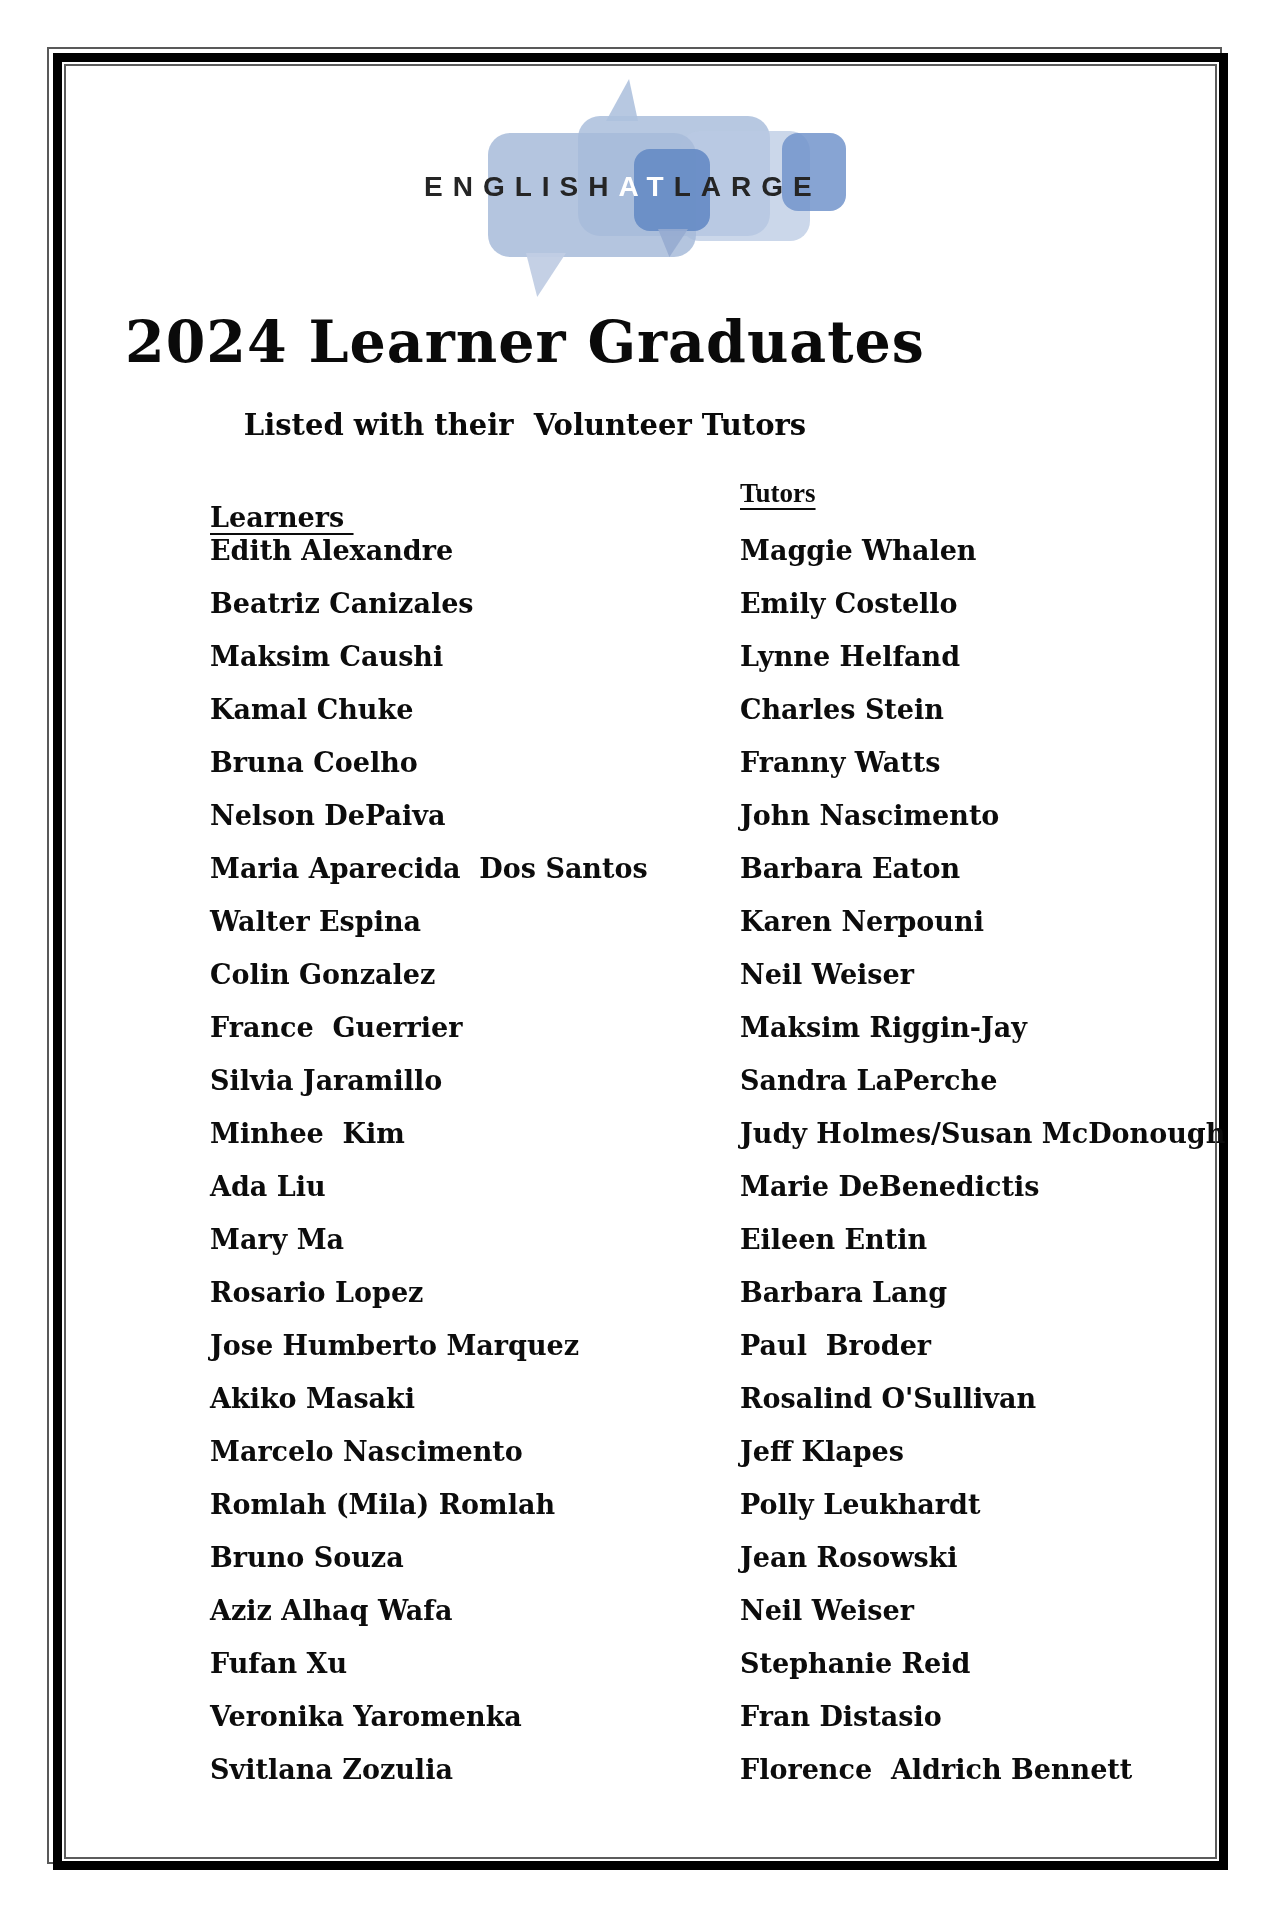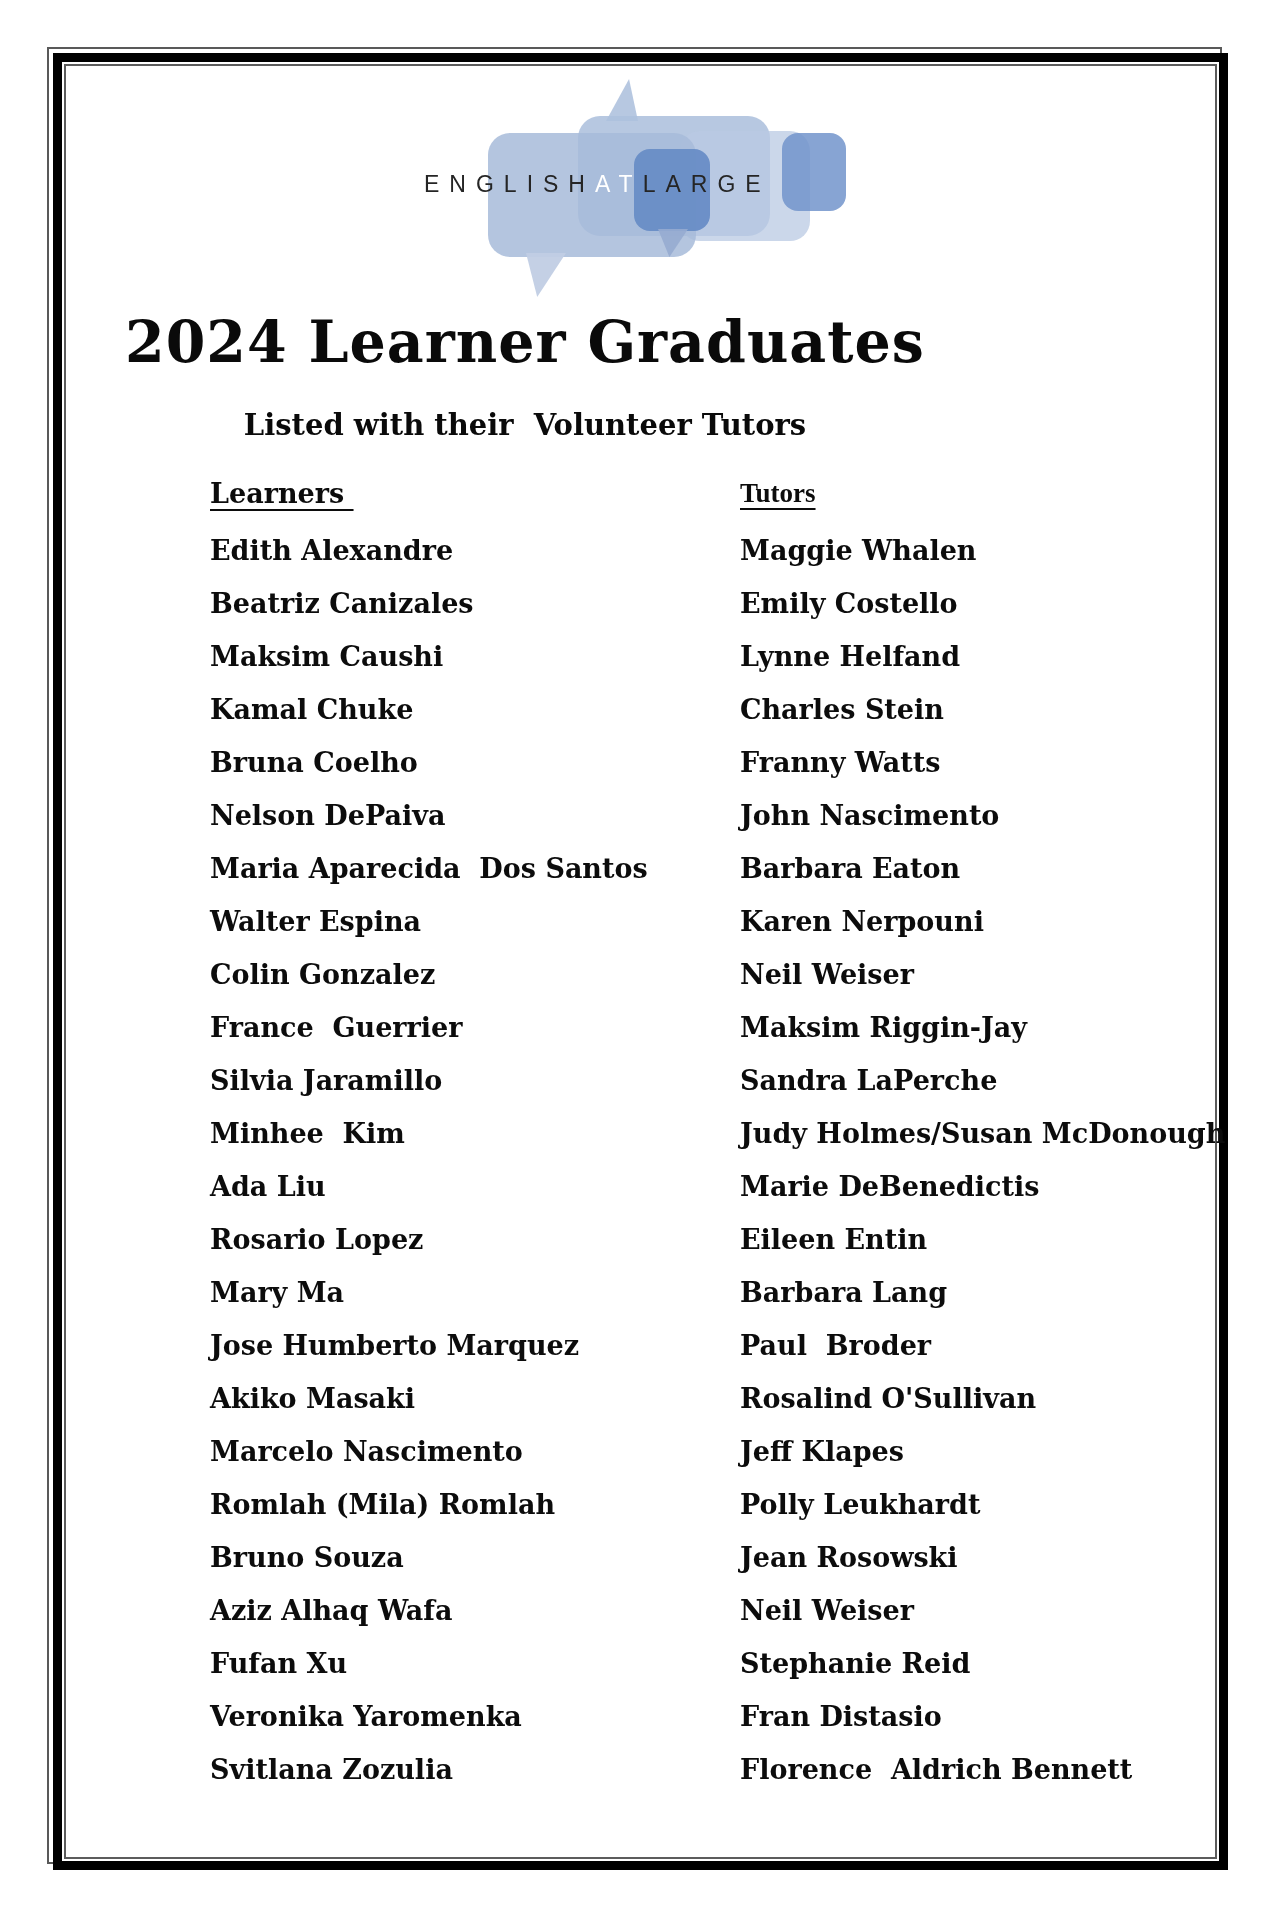--- a/index.html
+++ b/index.html
@@ -57,42 +57,42 @@
     background:rgba(104,141,198,0.95); border-radius:16px;
   }
   .at-tail {
     left:228px; top:154px; width:30px; height:28px;
     background:rgba(150,171,208,0.9);
     clip-path:polygon(0 0, 100% 0, 38% 100%);
   }
   .logo-text {
     position:absolute; left:-6px; top:96px; white-space:nowrap;
     font-family:"Liberation Sans","DejaVu Sans",sans-serif;
-    font-weight:400; font-size:23px; letter-spacing:10px; color:#252525;
+    font-weight:700; font-size:28px; letter-spacing:10px; color:#252525;
   }
   .logo-text .lt-at { color:#ffffff; }
 
   
   .title {
     position:absolute; left:0; top:308px; width:1050px; text-align:center;
     font-size:57px; font-weight:700; letter-spacing:1px; color:#0a0a0a;
     white-space:pre;
   }
   .subtitle {
     position:absolute; left:0; top:408px; width:1050px; text-align:center;
     font-size:29px; font-weight:700; color:#0a0a0a; white-space:pre;
   }
 
   
   .col-header {
     position:absolute; top:478px; font-size:27px; font-weight:700;
     text-decoration:underline; text-decoration-thickness:2px;
     text-underline-offset:6px; white-space:pre; color:#0c0c0c;
   }
-  .col-header.learners { left:210px; }
+  .col-header.learners { left:210px;margin-top:24px; }
   .col-header.tutors   { left:740px;font-family:Liberation Serif, serif; }
 
   .name-list { position:absolute; top:524px; font-size:27px; font-weight:700; }
   .name-list.learners { left:210px; }
   .name-list.tutors   { left:740px; }
   .name-row { height:53px; line-height:53px; white-space:pre; color:#0c0c0c; }
 </style>
 </head>
 <body>
 
@@ -126,22 +126,22 @@
     <div class="name-row">Kamal Chuke</div>
     <div class="name-row">Bruna Coelho</div>
     <div class="name-row">Nelson DePaiva</div>
     <div class="name-row">Maria Aparecida  Dos Santos</div>
     <div class="name-row">Walter Espina</div>
     <div class="name-row">Colin Gonzalez</div>
     <div class="name-row">France  Guerrier</div>
     <div class="name-row">Silvia Jaramillo</div>
     <div class="name-row">Minhee  Kim</div>
     <div class="name-row">Ada Liu</div>
+    <div class="name-row">Mary Ma</div>
     <div class="name-row">Rosario Lopez</div>
-    <div class="name-row">Mary Ma</div>
     <div class="name-row">Jose Humberto Marquez</div>
     <div class="name-row">Akiko Masaki</div>
     <div class="name-row">Marcelo Nascimento</div>
     <div class="name-row">Romlah (Mila) Romlah</div>
     <div class="name-row">Bruno Souza</div>
     <div class="name-row">Aziz Alhaq Wafa</div>
     <div class="name-row">Fufan Xu</div>
     <div class="name-row">Veronika Yaromenka</div>
     <div class="name-row">Svitlana Zozulia</div>
   </div>

